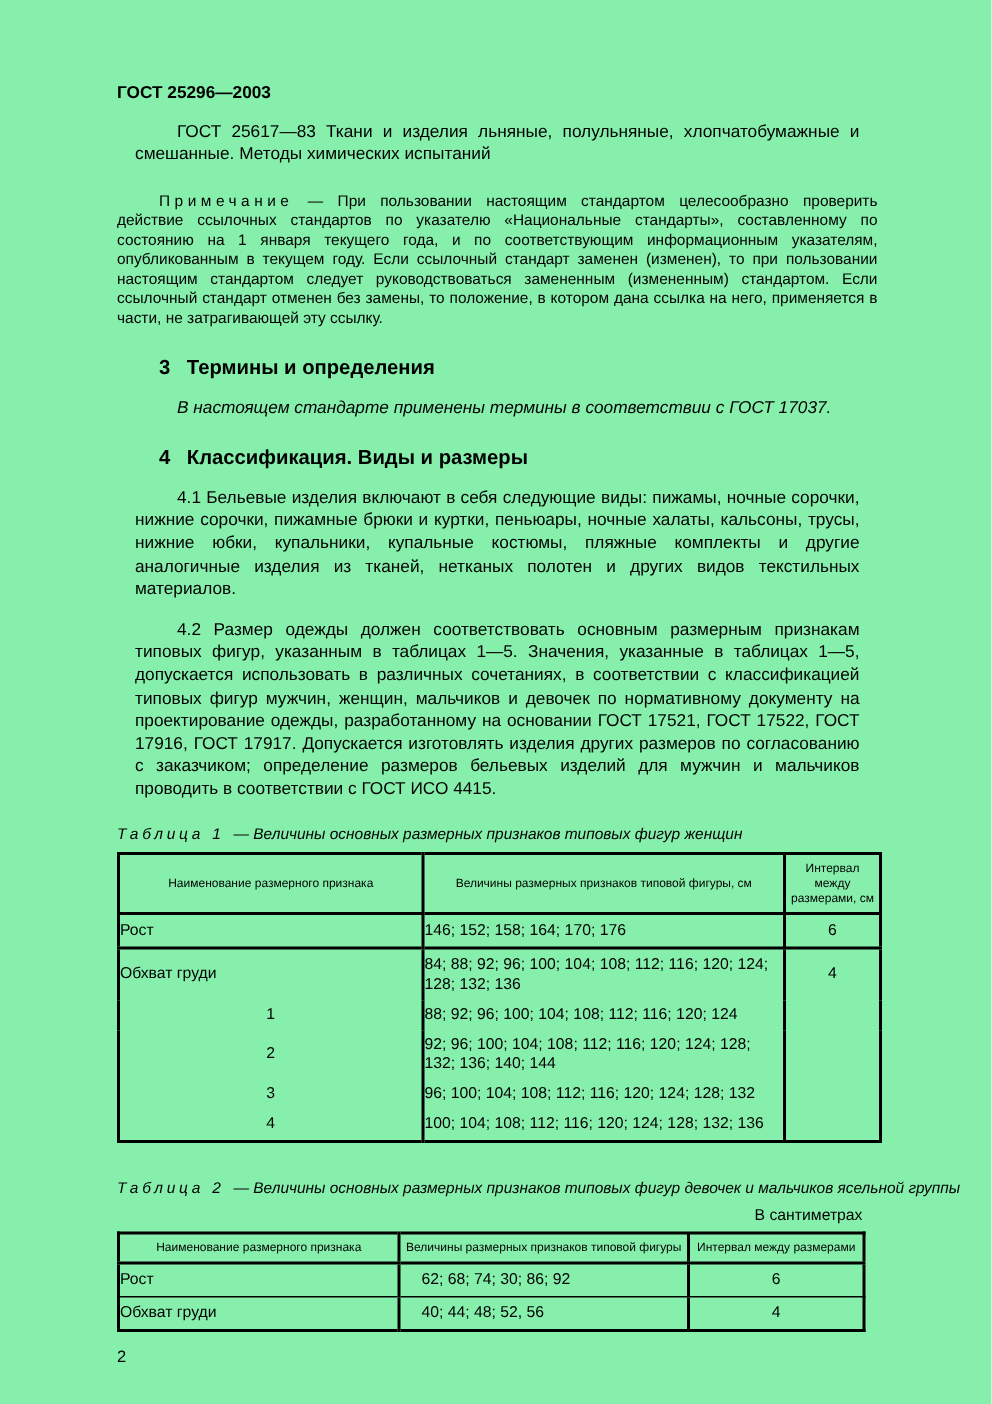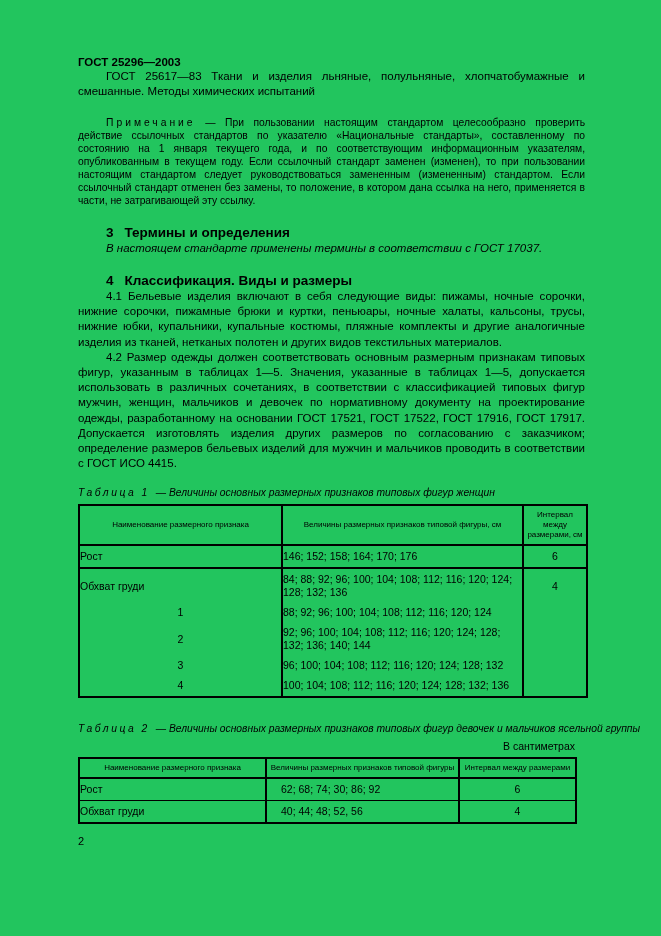--- a/index.html
+++ b/index.html
@@ -1,37 +1,37 @@
 <!DOCTYPE html>
 <html lang="ru"><head>
 <meta charset="utf-8">
 <style>
   html, body { margin: 0; padding: 0; background: #ffffff; }
   .page {
     position: relative;
     width: 661px;
     height: 936px;
-    background: #22c55e;
+    background: #86efac;
     color: #000000;
     font-family: "Liberation Sans", sans-serif;
     box-sizing: border-box;
     padding: 55px 76px 0 78px;
     overflow: hidden;
   }
   .running-header {
     font-size: 11.5px;
     font-weight: bold;
     line-height: 14px;
   }
   p.body {
     font-size: 11.5px;
     line-height: 15.2px;
     text-align: justify;
     text-indent: 28px;
-    margin: 0;
+    margin: 12px;
   }
   .ref-para { margin-top: 27px; }
   .note {
     font-size: 10.3px;
     line-height: 12.9px;
     text-align: justify;
     text-indent: 28px;
     margin: 18px 0 0 0;
   }
   .note-label { letter-spacing: 3px; }

